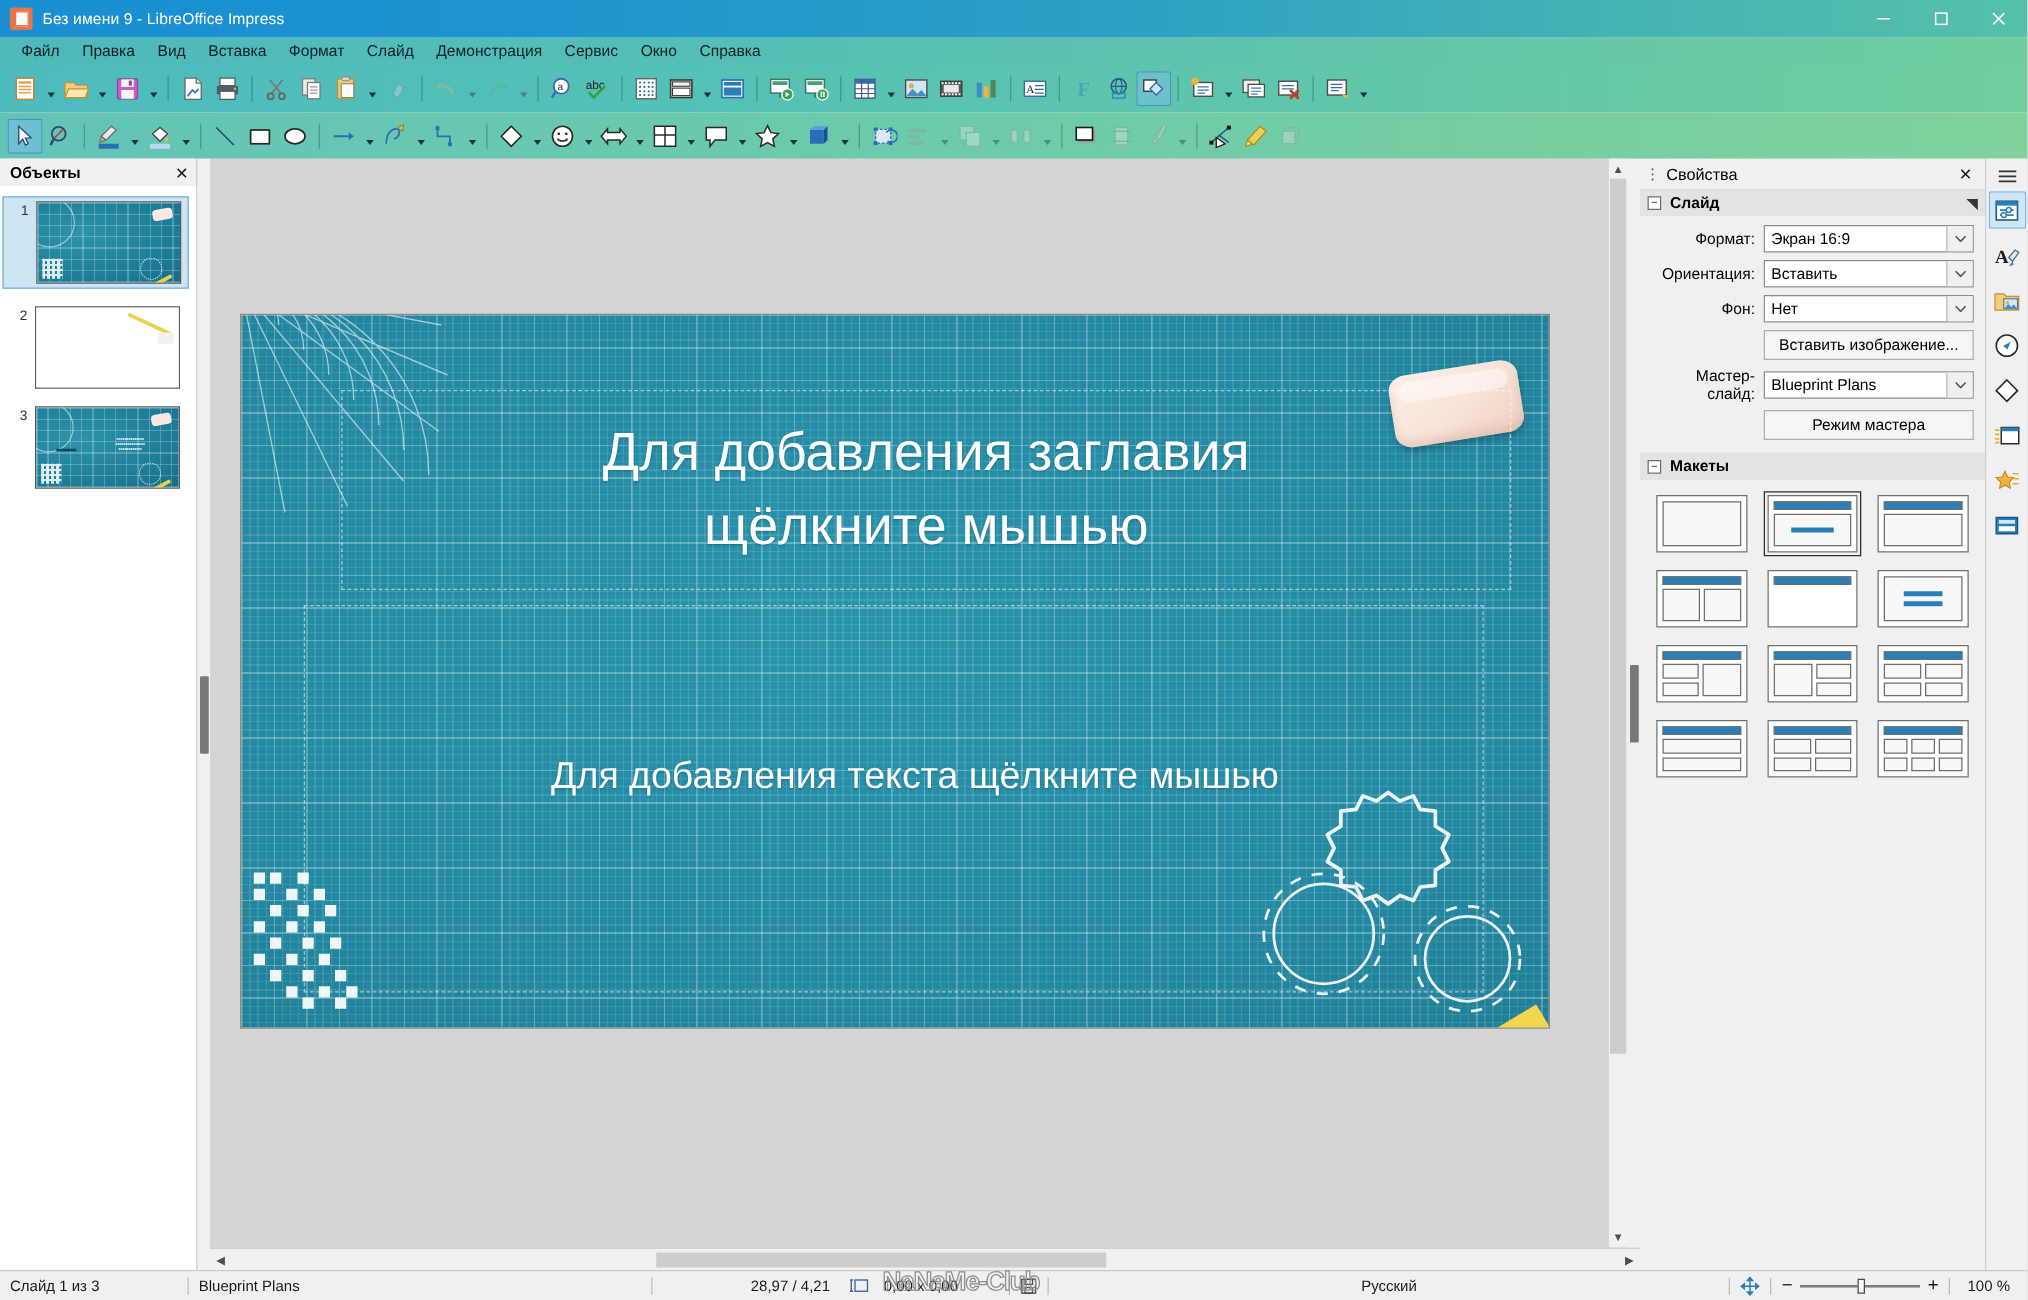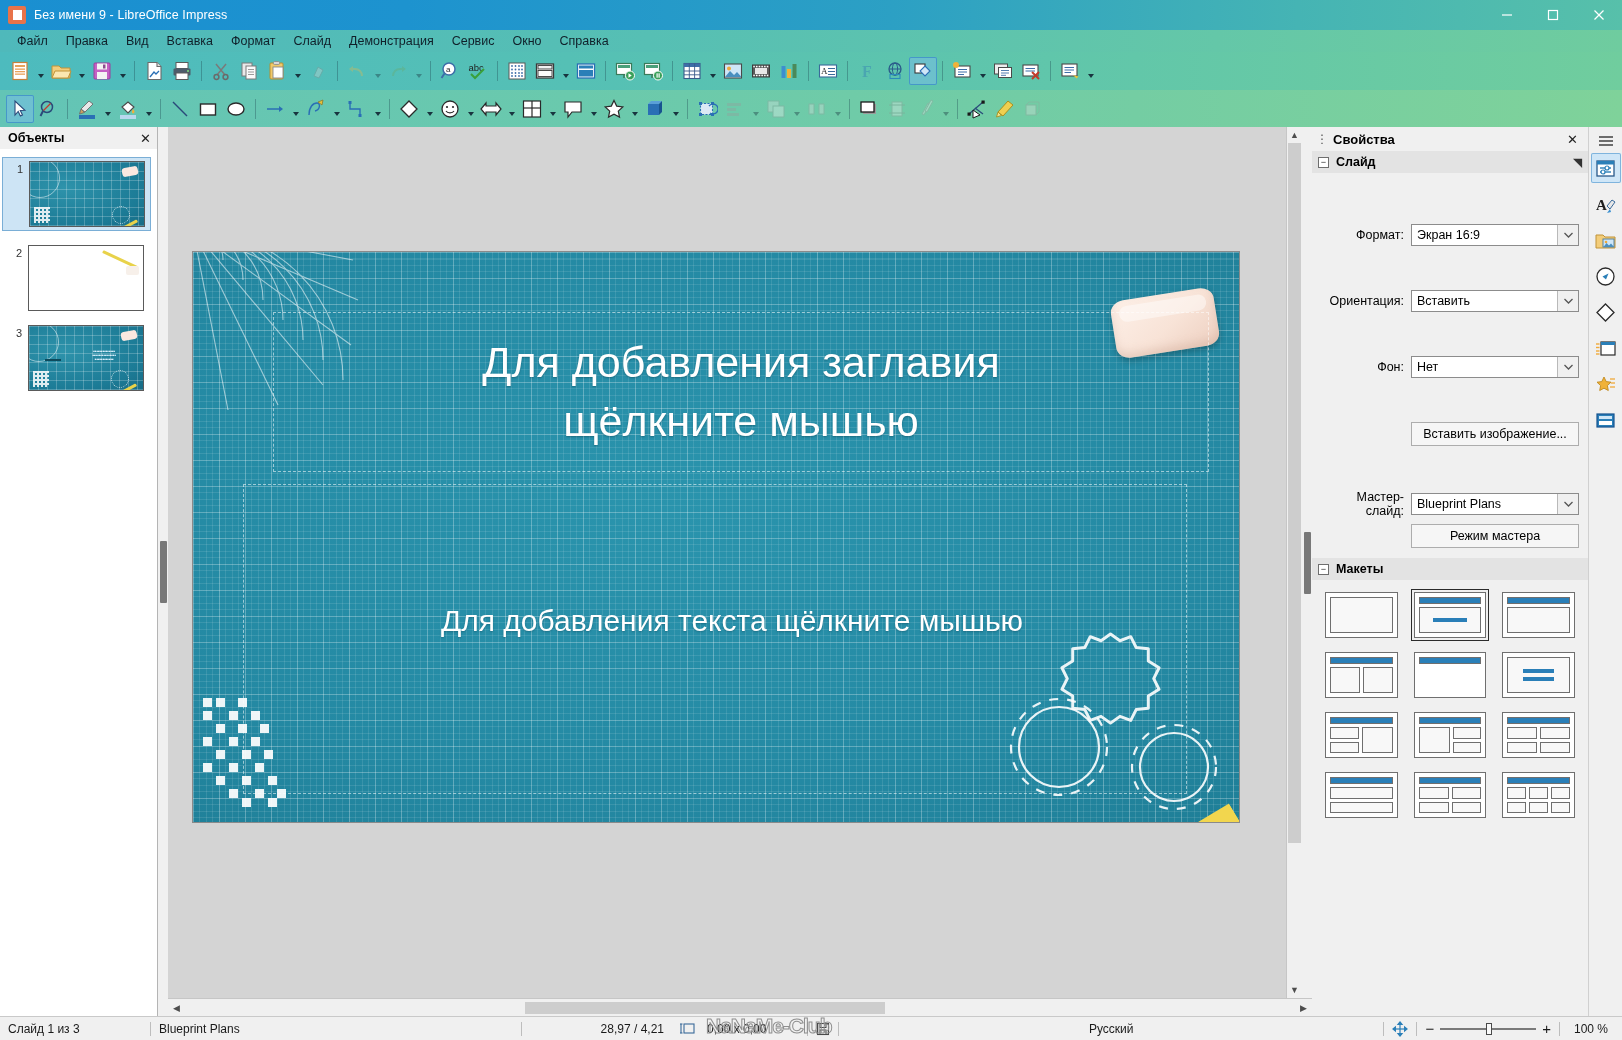--- a/index.html
+++ b/index.html
@@ -179,30 +179,30 @@
             flex:0 0 auto;}
   .hscroll .arrow{width:17px;text-align:center;font-size:9px;color:#4d4d4d;}
   .hscroll .track{flex:1;position:relative;height:14px;}
   .hscroll .thumbh{position:absolute;left:340px;width:360px;top:1px;bottom:1px;background:#cdcdcd;}
 
   
   #sidebar{ width:310px; background:#f0f0f0; display:flex; flex:0 0 auto; }
   #sb-content{ flex:1; display:flex;flex-direction:column; min-width:0; }
   #sb-titlebar{ height:24px; display:flex;align-items:center;padding:0 6px 0 4px; }
   #sb-titlebar .dots{ color:#555;font-size:12px;letter-spacing:1px;margin-right:4px;}
-  #sb-titlebar .t{ font-weight:bold;font-size:13px;flex:1;}
+  #sb-titlebar .t{ font-weight:normal;font-size:13px;flex:1;}
   #sb-titlebar .x{ font-size:13px;color:#222;padding:0 4px;}
   .sb-section-head{ height:22px;display:flex;align-items:center;background:#e3e3e3;
                     padding:0 6px; font-weight:bold;font-size:12.5px;}
   .sb-section-head .exp{ width:11px;height:11px;border:1px solid #6e6e6e;background:#fff;
      margin-right:7px;display:flex;align-items:center;justify-content:center;font-size:9px;
      font-weight:normal;line-height:1;color:#222;}
   .sb-section-head .more{ margin-left:auto; font-size:11px; color:#333; }
   .sb-body{ padding:7px 9px 4px 7px; }
-  .frow{ display:flex;align-items:center;margin-bottom:6px;margin-top:44px; }
+  .frow{ display:flex;align-items:center;margin-bottom:6px; }
   .flabel{ width:92px; text-align:right; padding-right:7px; font-size:12.5px; }
   .fctrl{ flex:1; display:flex; }
   .combo{
     flex:1;height:22px;border:1px solid #8c8c8c;background:#fff;display:flex;align-items:center;
     font-size:12.5px; padding-left:5px; position:relative;
   }
   .combo .cb-arrow{ position:absolute;right:0;top:0;bottom:0;width:21px;background:#f0f0f0;
      border-left:1px solid #b9b9b9;display:flex;align-items:center;justify-content:center;}
   .btn{
     height:24px;border:1px solid #adadad;background:#f6f6f6;font-size:12.5px;

